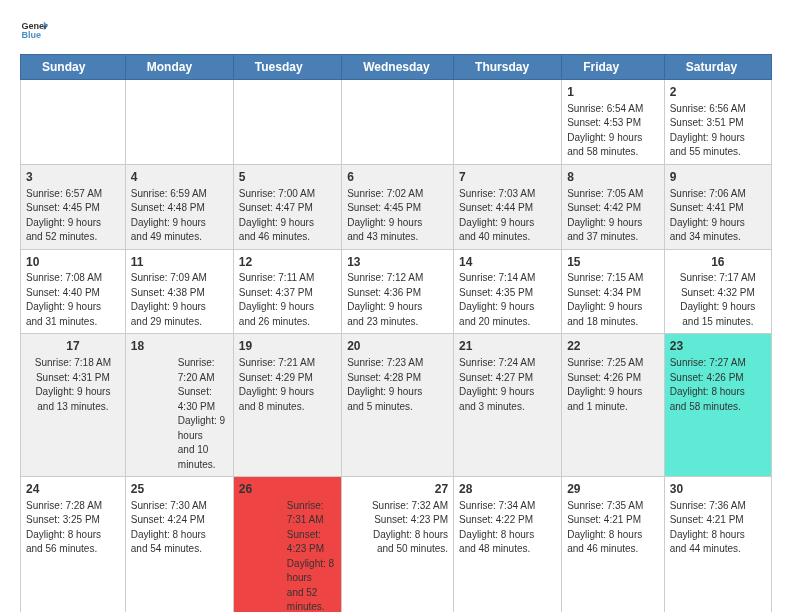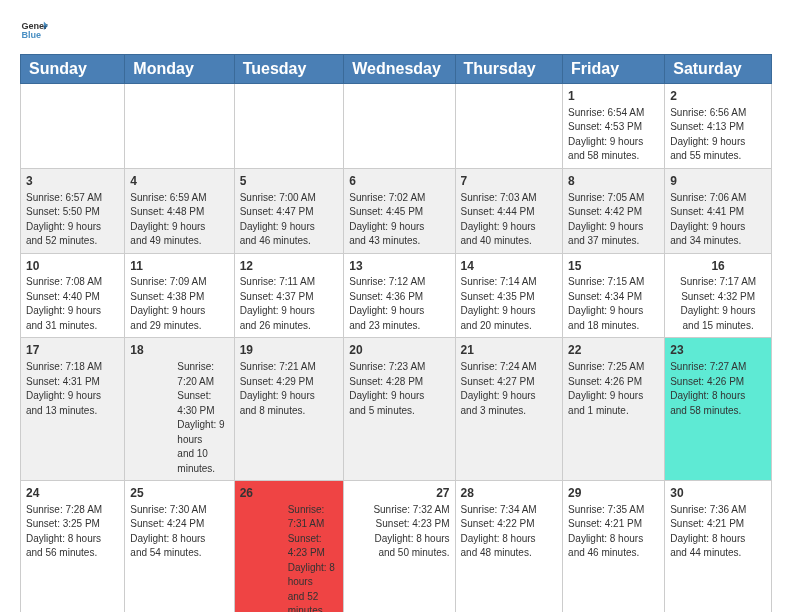--- a/index.html
+++ b/index.html
@@ -43,22 +43,22 @@
     }
     .calendar {
       width: 100%;
       border-collapse: collapse;
       font-size: 10.5px;
     }
     .calendar th {
       background-color: #4a7fb5;
       color: #fff;
       text-align: left;
-      padding: 5px 8px;
-      font-size: 16px;
+      padding: 5px 21px;
+      font-size: 12px;
       font-weight: bold;
       border: 1px solid #3a6a99;
     }
     .calendar td {
       vertical-align: top;
       padding: 4px 5px;
       border: 1px solid #ccc;
       width: 113px;
       height: 82px;
       background: #fff;
@@ -127,30 +127,30 @@
           <td style="background: rgb(255, 255, 255);">
             <span class="day-num">1</span>
             <div class="day-info" style="white-space: pre-line;">Sunrise: 6:54 AM
 Sunset: 4:53 PM
 Daylight: 9 hours
 and 58 minutes.</div>
           </td>
           <td style="background: rgb(255, 255, 255);">
             <span class="day-num">2</span>
             <div class="day-info" style="white-space: pre-line;">Sunrise: 6:56 AM
-Sunset: 4:13 PM
+Sunset: 3:51 PM
 Daylight: 9 hours
 and 55 minutes.</div>
           </td>
         </tr>
         <tr>
           <td style="background: rgb(240, 240, 240);">
             <span class="day-num">3</span>
             <div class="day-info" style="white-space: pre-line;">Sunrise: 6:57 AM
-Sunset: 5:50 PM
+Sunset: 4:45 PM
 Daylight: 9 hours
 and 52 minutes.</div>
           </td>
           <td style="background: rgb(240, 240, 240);">
             <span class="day-num">4</span>
             <div class="day-info" style="white-space: pre-line;">Sunrise: 6:59 AM
 Sunset: 4:48 PM
 Daylight: 9 hours
 and 49 minutes.</div>
           </td>
@@ -235,21 +235,21 @@
           </td>
           <td style="background: rgb(255, 255, 255); text-align: center;">
             <span class="day-num">16</span>
             <div class="day-info" style="white-space: pre-line;">Sunrise: 7:17 AM
 Sunset: 4:32 PM
 Daylight: 9 hours
 and 15 minutes.</div>
           </td>
         </tr>
         <tr>
-          <td style="background: rgb(240, 240, 240);">
+          <td style="background: rgb(240, 240, 240); text-align: center;">
             <span class="day-num">17</span>
             <div class="day-info" style="white-space: pre-line;">Sunrise: 7:18 AM
 Sunset: 4:31 PM
 Daylight: 9 hours
 and 13 minutes.</div>
           </td>
           <td style="background: rgb(240, 240, 240);">
             <span class="day-num">18</span>
             <div class="day-info" style="white-space: pre-line; margin-left: 47px;">Sunrise: 7:20 AM
 Sunset: 4:30 PM

